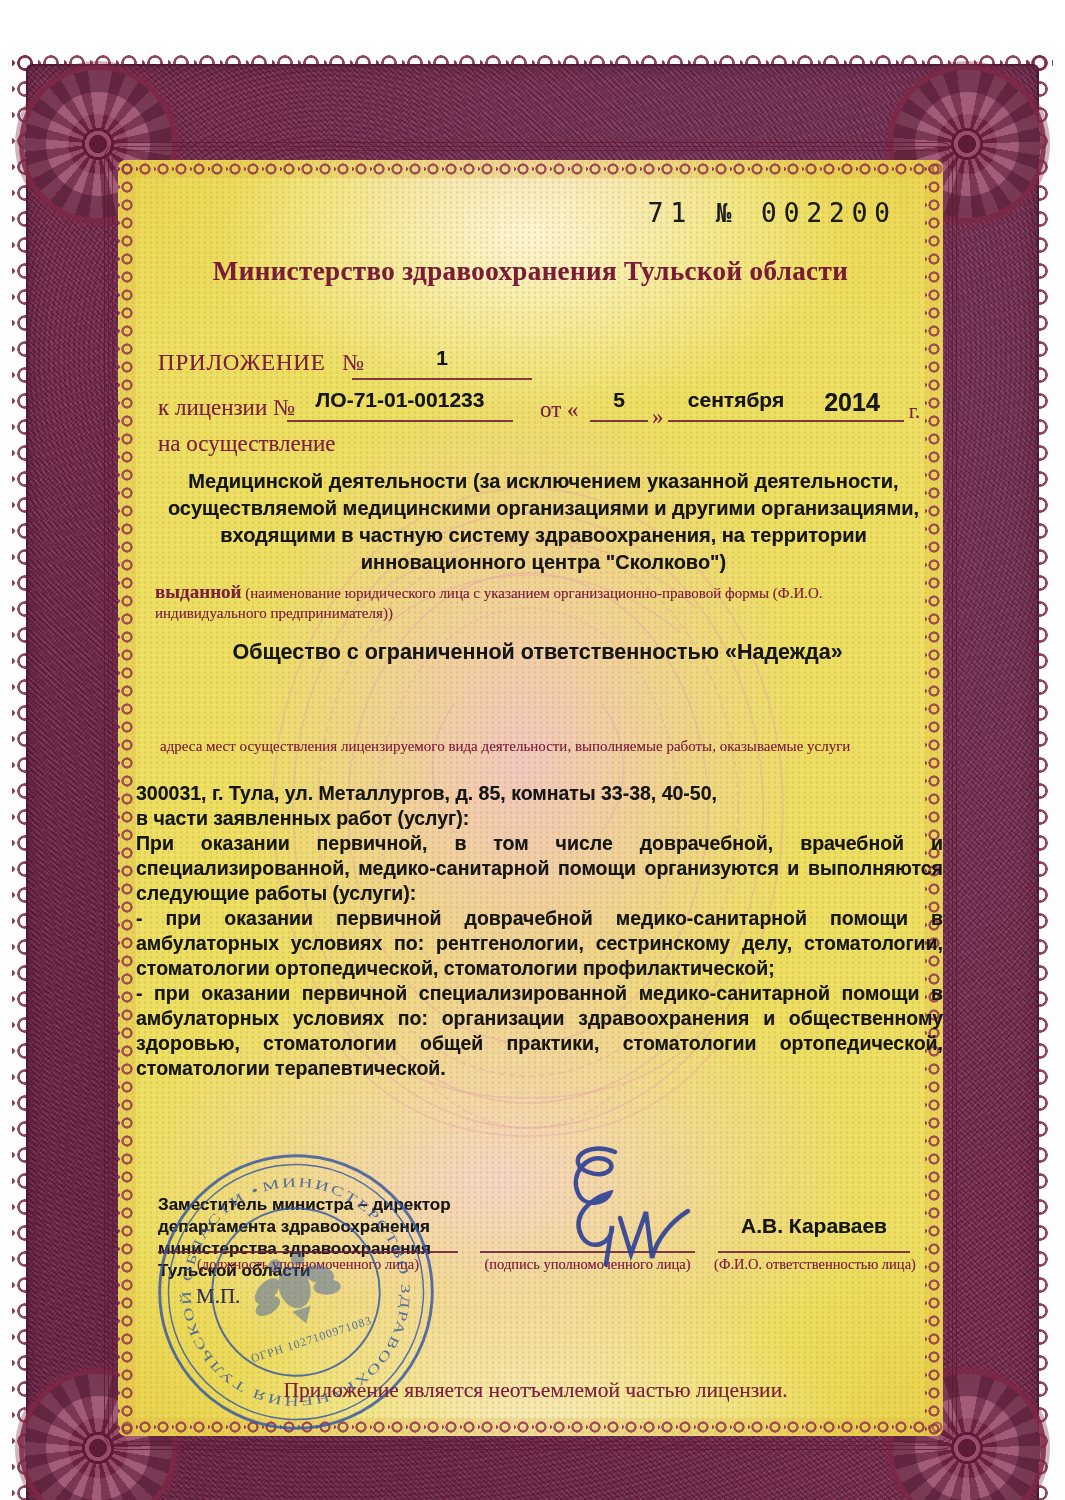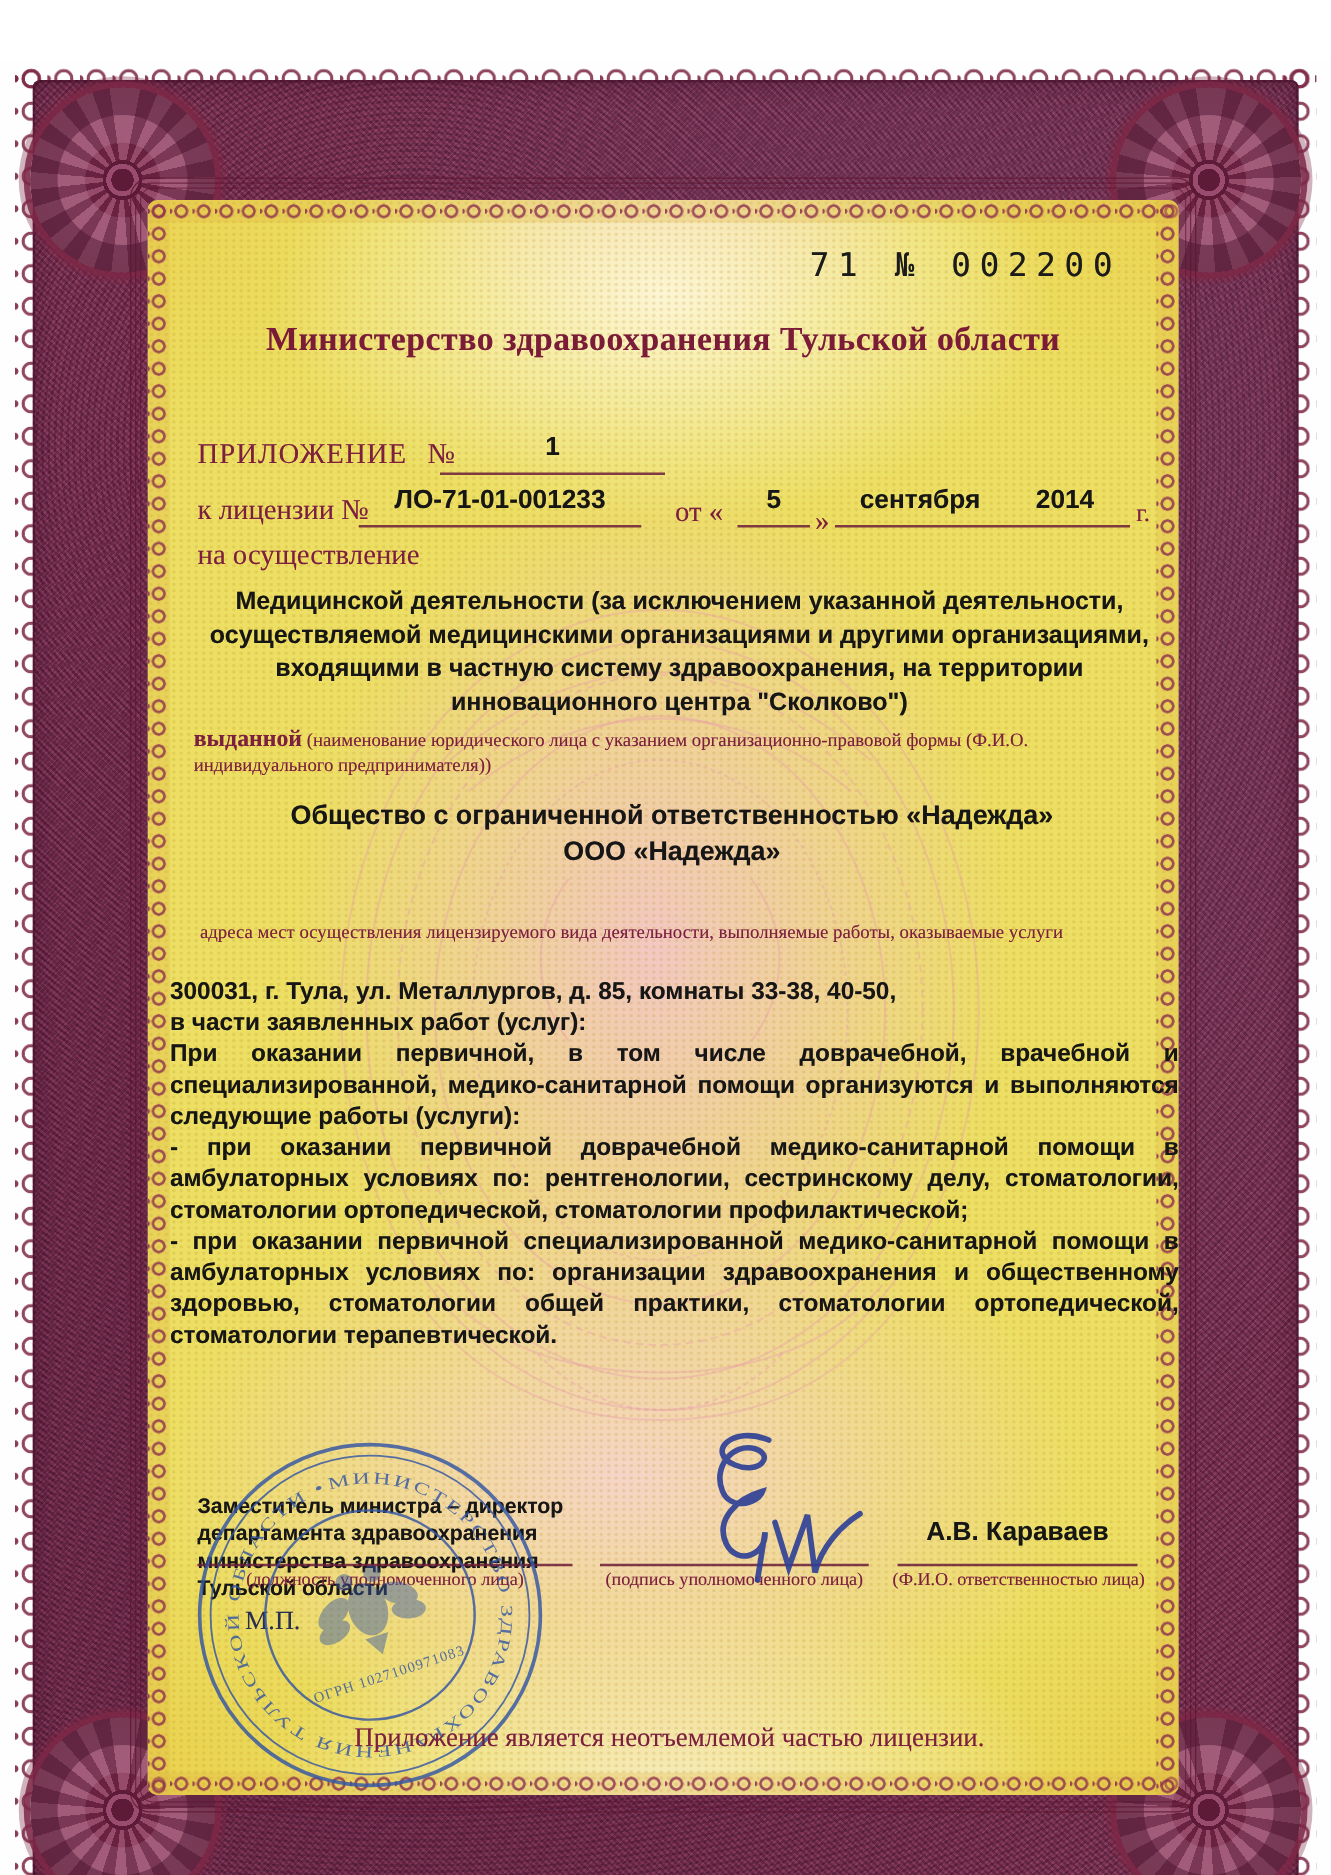--- a/index.html
+++ b/index.html
@@ -141,33 +141,32 @@
   <div class="uline" style="top:330px;left:352px;width:180px;"></div>
 
   <span class="mtext" style="top:347px;left:158px;font-size:23px;">к лицензии №</span>
   <span class="btext center" style="top:340px;left:287px;width:226px;font-size:21px;">ЛО-71-01-001233</span>
   <div class="uline" style="top:372px;left:287px;width:226px;"></div>
   <span class="mtext" style="top:349px;left:540px;font-size:23px;">от «</span>
   <span class="btext center" style="top:340px;left:590px;width:58px;font-size:21px;">5</span>
   <div class="uline" style="top:372px;left:590px;width:58px;"></div>
   <span class="mtext" style="top:356px;left:652px;font-size:23px;">»</span>
   <span class="btext center" style="top:340px;left:670px;width:132px;font-size:21px;">сентября</span>
-  <span class="btext center" style="top:340px;left:802px;width:100px;font-size:21px;">2014</span>
+  <span class="btext center" style="top:340px;left:802px;width:100px;font-size:25px;">2014</span>
   <div class="uline" style="top:372px;left:668px;width:236px;"></div>
   <span class="mtext" style="top:352px;left:909px;font-size:20px;">г.</span>
 
   <div class="mtext" style="top:383px;left:158px;font-size:23px;">на осуществление</div>
   <div class="btext center" style="top:420px;left:150px;right:128px;font-size:20px;line-height:27px;font-stretch:condensed;">Медицинской деятельности (за исключением указанной деятельности, осуществляемой медицинскими организациями и другими организациями, входящими в частную систему здравоохранения, на территории инновационного центра "Сколково")</div>
 
   <div class="mtext" style="top:534px;left:155px;right:132px;font-size:15px;line-height:20px;">
     <b style="font-size:19px;">выданной</b>
     <span>(наименование юридического лица с указанием организационно-правовой формы (Ф.И.О. индивидуального предпринимателя))</span>
   </div>
   <div class="btext center" style="top:592px;left:130px;right:120px;font-size:21.5px;">Общество с ограниченной ответственностью «Надежда»</div>
-  <div class="btext center" style="top:621px;left:130px;right:120px;font-size:21.5px;">ООО «Надежда»</div>
 
   <div class="mtext" style="top:684px;left:160px;right:140px;font-size:15px;line-height:28px;">адреса мест осуществления лицензируемого вида деятельности, выполняемые работы, оказываемые услуги</div>
 
   <div class="body-block">
     <p style="text-align:left;">300031, г. Тула, ул. Металлургов, д. 85, комнаты 33-38, 40-50,</p>
     <p style="text-align:left;">в части заявленных работ (услуг):</p>
     <p>При оказании первичной, в том числе доврачебной, врачебной и специализированной, медико-санитарной помощи организуются и выполняются следующие работы (услуги):</p>
     <p>- при оказании первичной доврачебной медико-санитарной помощи в амбулаторных условиях по: рентгенологии, сестринскому делу, стоматологии, стоматологии ортопедической, стоматологии профилактической;</p>
     <p>- при оказании первичной специализированной медико-санитарной помощи в амбулаторных условиях по: организации здравоохранения и общественному здоровью, стоматологии общей практики, стоматологии ортопедической, стоматологии терапевтической.</p>
   </div>

